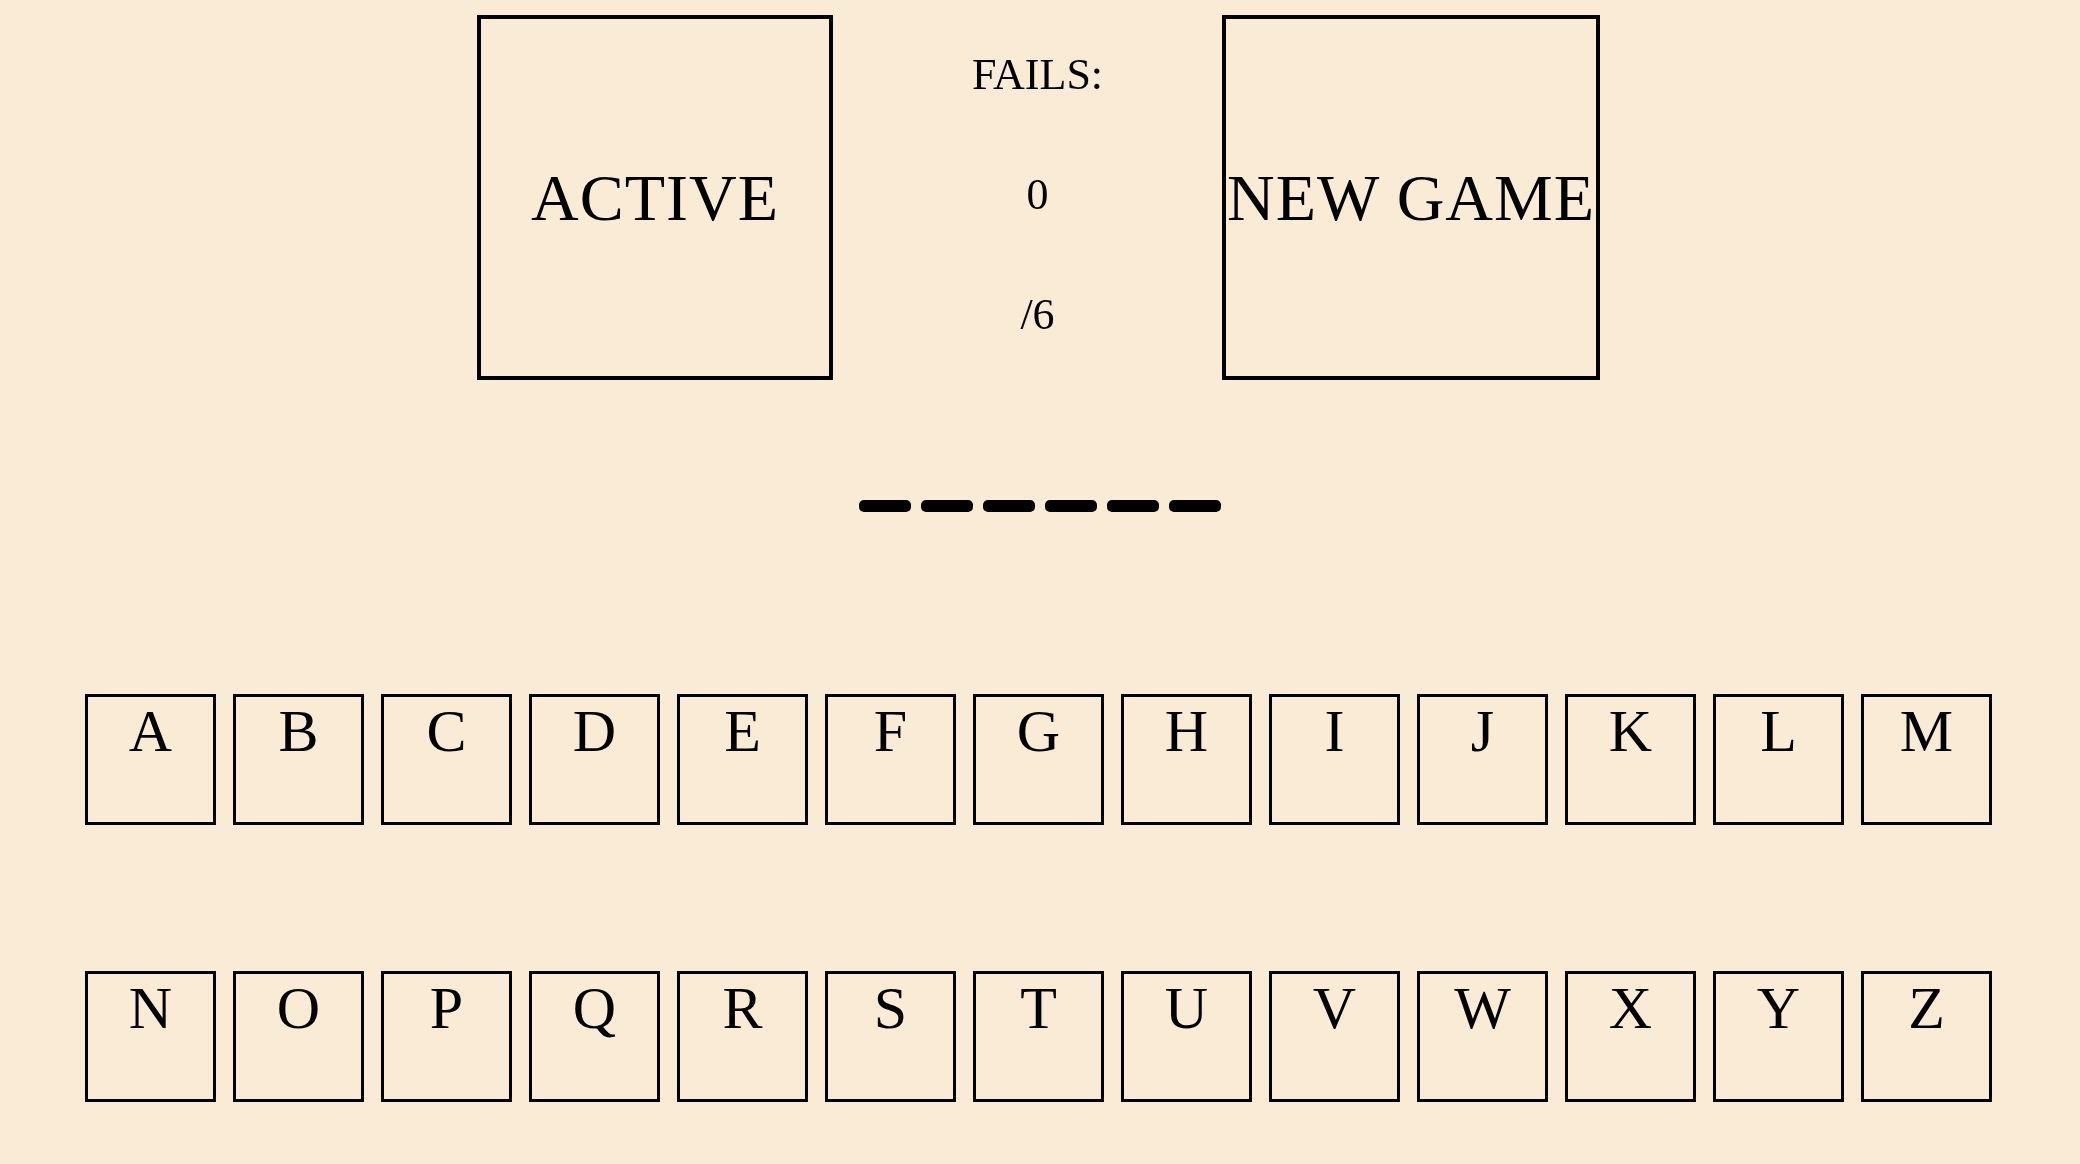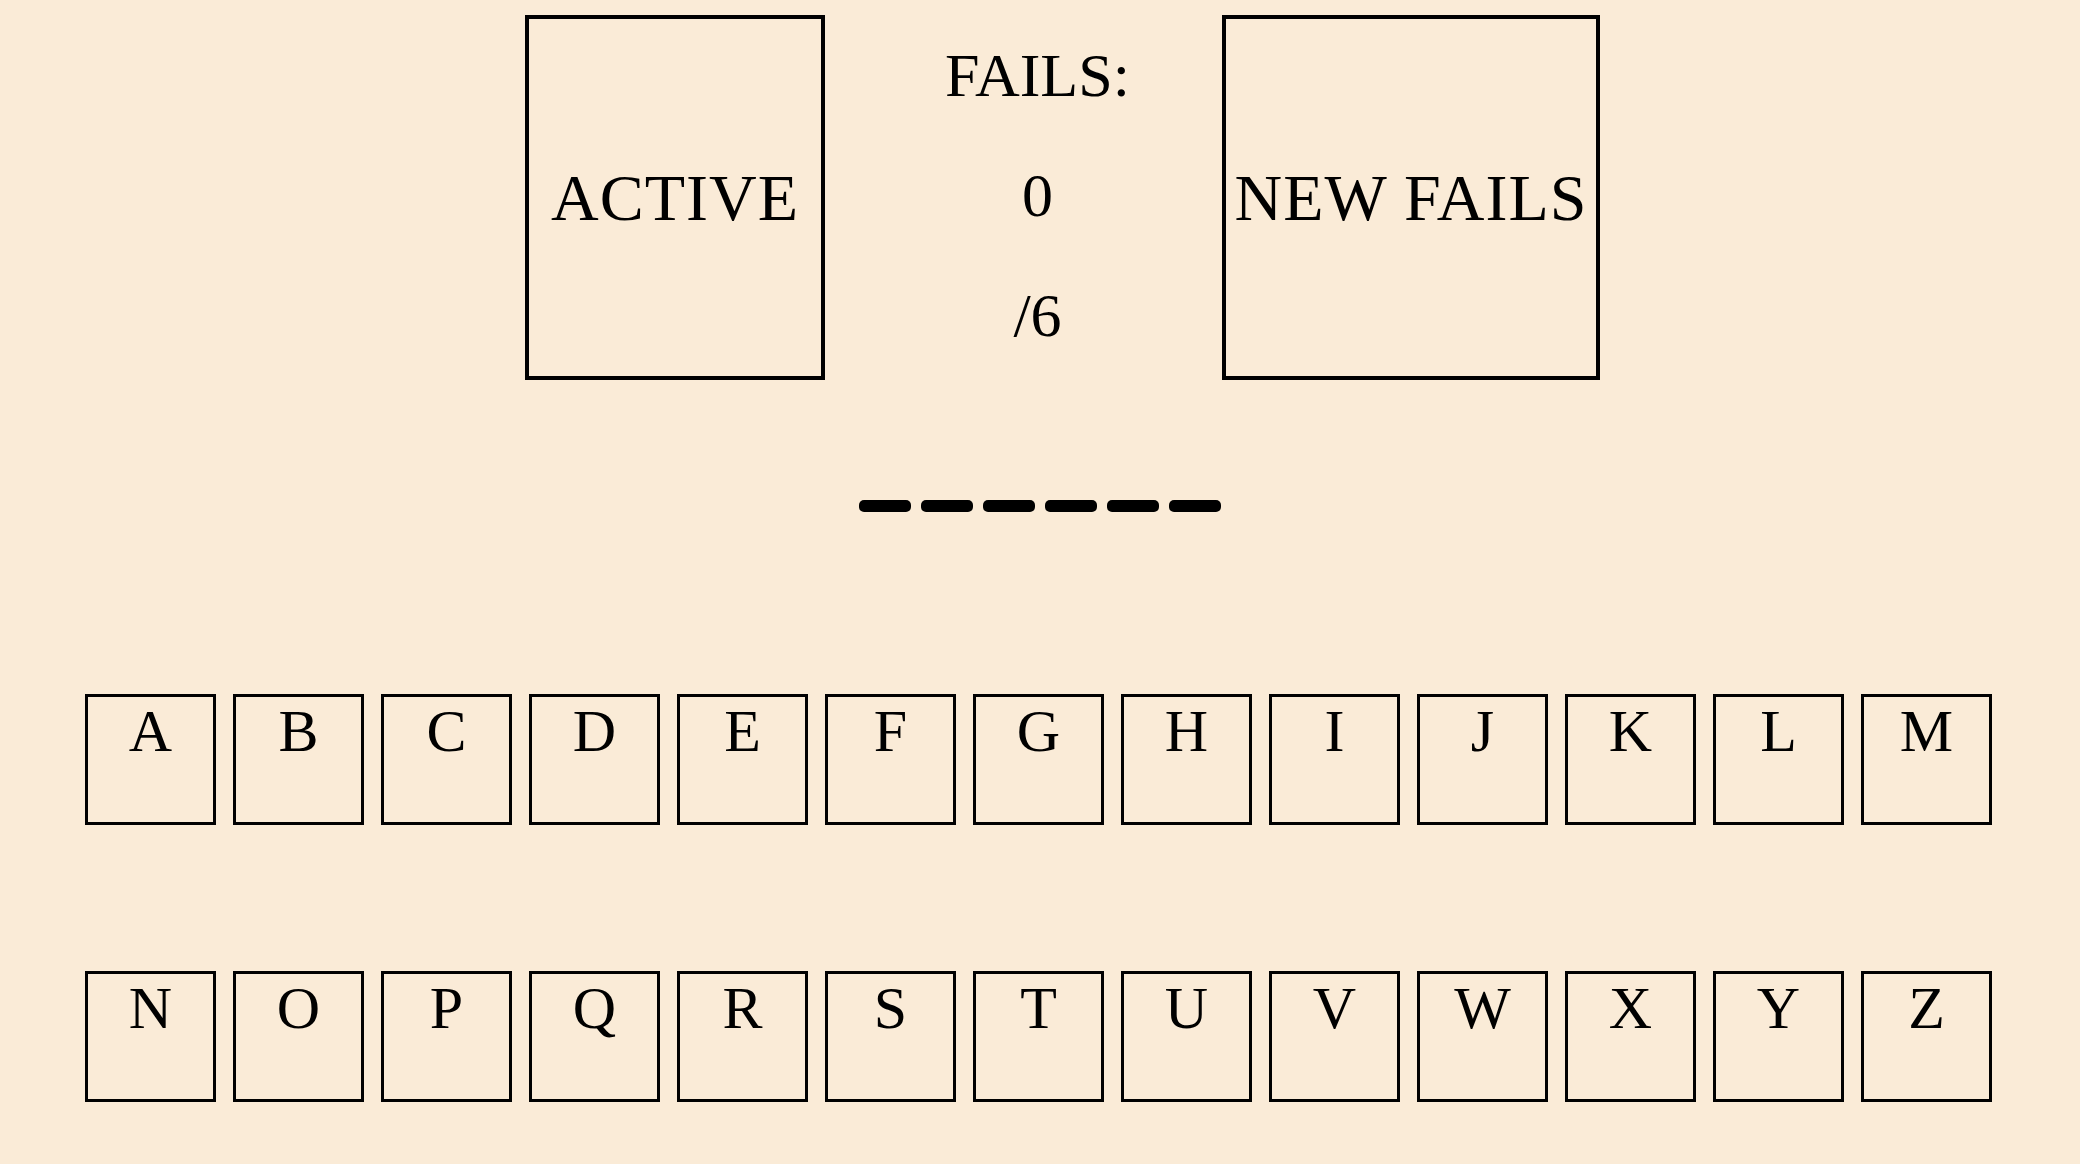--- a/index.html
+++ b/index.html
@@ -28,36 +28,36 @@
     height: 365px;
     border: 4px solid var(--ink);
     background: var(--bg);
     display: flex;
     align-items: center;
     justify-content: center;
     font-size: 66px;
     letter-spacing: 1px;
     white-space: nowrap;
   }
-  .panel.status { left: 477px; width: 300px; margin-left: 48px; }
+  .panel.status { left: 477px; width: 356px; }
   .panel.newgame { left: 1222px; width: 378px; cursor: pointer; }
   .fails-col {
     position: absolute;
     left: 853px;
     top: 15px;
     width: 369px;
     height: 365px;
     display: flex;
     flex-direction: column;
   }
   .fails-col .line {
     height: 120px;
     line-height: 120px;
     text-align: center;
-    font-size: 62px;
+    font-size: 44px;
   }
   .word-row {
     position: absolute;
     left: 859px;
     top: 500px;
     display: flex;
     gap: 10px;
   }
   .dash {
     width: 52px;
@@ -97,21 +97,21 @@
     <span>ACTIVE</span>
   </div>
 
   <div class="fails-col">
     <div class="line">FAILS:</div>
     <div class="line">0</div>
     <div class="line">/6</div>
   </div>
 
   <div class="panel newgame">
-    <span>NEW FAILS</span>
+    <span>NEW GAME</span>
   </div>
 
   <div class="word-row">
       <div class="dash"></div>
       <div class="dash"></div>
       <div class="dash"></div>
       <div class="dash"></div>
       <div class="dash"></div>
       <div class="dash"></div>
     </div>

